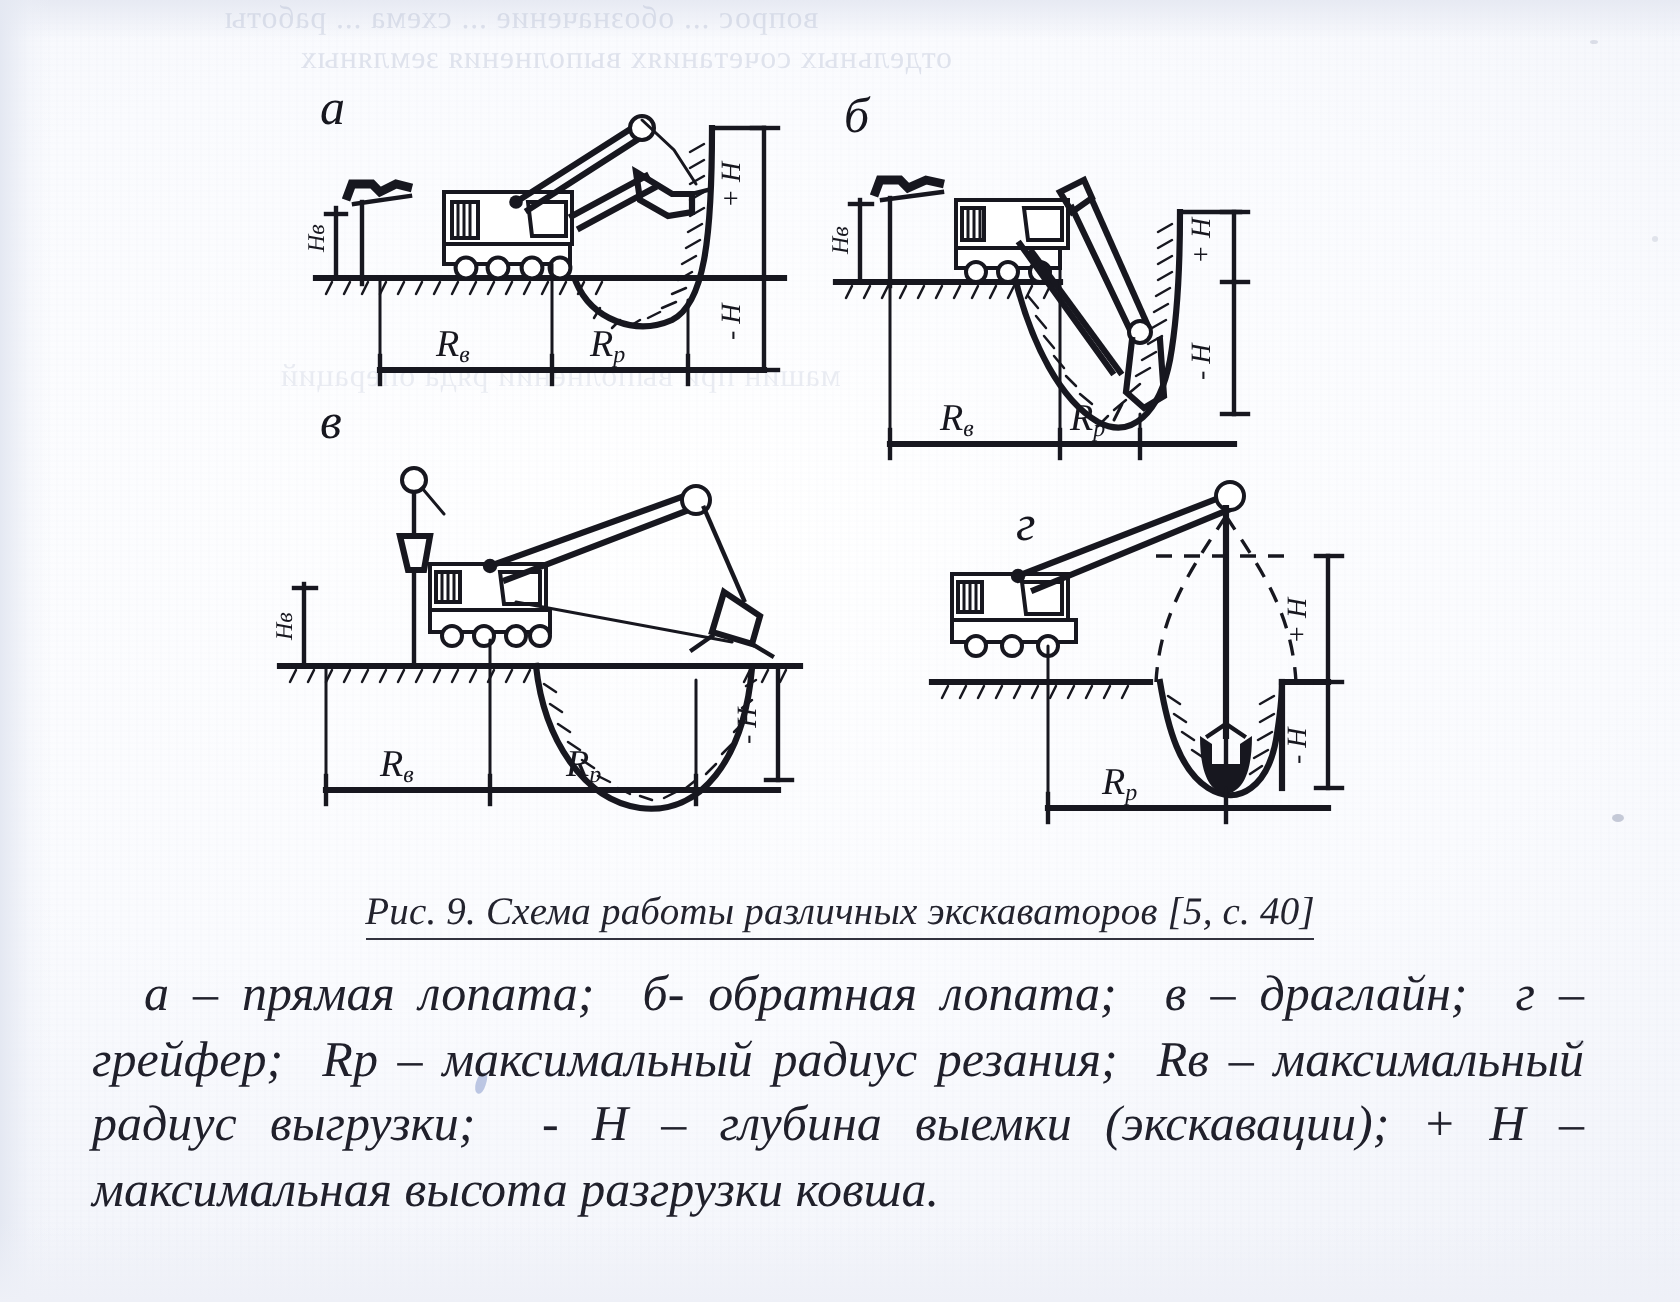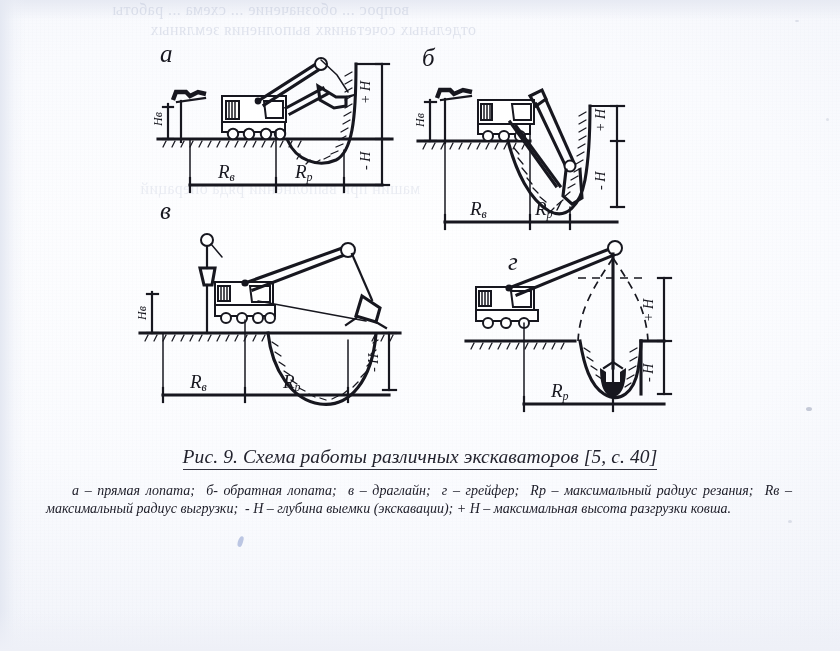--- a/index.html
+++ b/index.html
@@ -64,21 +64,21 @@
     padding-top:6px;
     color:#23232e;
   }
   .fig-title span{
     border-bottom:1.6px solid #33333f;
     padding-bottom:2px;
   }
   .legend{
     margin:14px 48px 0 46px;
     font-style:italic;
-    font-size:14px;
+    font-size:25px;
     line-height:1.30;
     text-align:justify;
     text-justify:inter-word;
     color:#20202b;
   }
   .legend .indent{display:inline-block;width:26px;}
   .blot{
     position:absolute;
     background:#7f93c9;
     opacity:.5;

